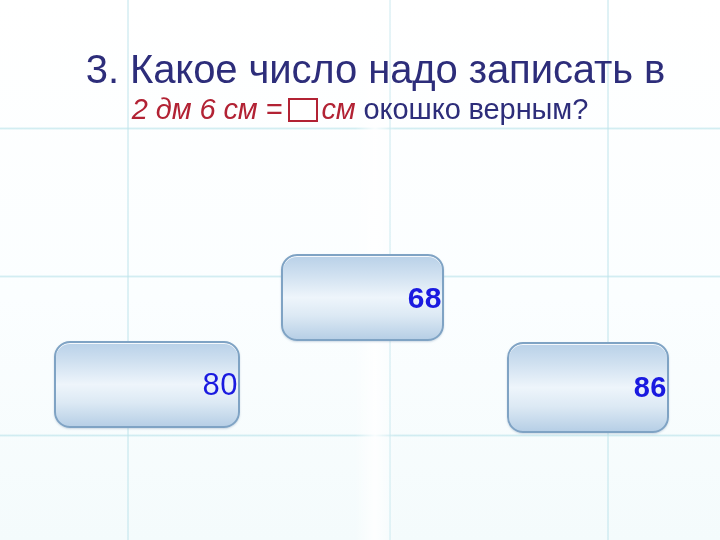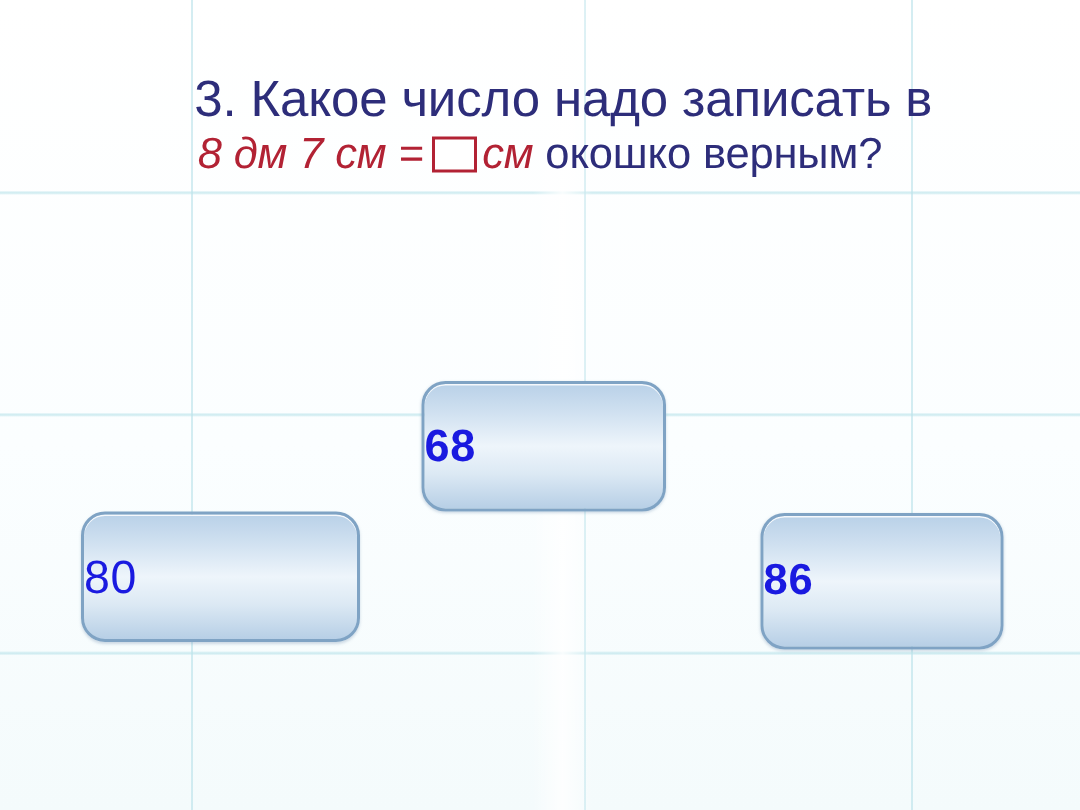--- a/index.html
+++ b/index.html
@@ -72,21 +72,21 @@
     line-height: 1.06;
   }
   .qline {
     display: block;
     white-space: nowrap;
     color: #2d2d7a;
     font-size: 29.5px;
     font-weight: 400;
     letter-spacing: -0.1px;
   }
-  .qline.l1 { font-size: 34px; padding-left: 31px; }
+  .qline.l1 { font-size: 40px; padding-left: 31px; }
   .qline.l2 { font-size: 30px; margin-top: 3px; }
   .qline.l3 { margin-top: 4px; font-size: 29px; }
 
   .red-ital {
     color: #b22234;
     font-style: italic;
     font-weight: 400;
   }
   .blue-plain {
     color: #2d2d7a;
@@ -115,21 +115,21 @@
         #b9d1e8 0%,
         #cfe0f0 22%,
         #eef5fb 50%,
         #dce9f4 72%,
         #b7cfe6 100%);
     box-shadow:
       inset 0 1px 0 rgba(255,255,255,0.85),
       0 1px 2px rgba(120,150,180,0.35);
     display: flex;
     align-items: center;
-    justify-content: flex-start;
+    justify-content: flex-end;
     cursor: pointer;
   }
   .answer-btn .val {
     color: #1a1ae0;
     font-size: 30px;
     line-height: 1;
     letter-spacing: 0.5px;
   }
 
   #btn-68 {
@@ -168,21 +168,21 @@
     <div class="gline-h" style="top:127px;"></div>
     <div class="gline-h" style="top:275px;"></div>
     <div class="gline-h" style="top:434px;"></div>
     <div class="sheen" style="left:355px;"></div>
   </div>
 
   <div id="question">
     <span class="qline l1">3. Какое число надо записать в</span>
 
 
-    <span class="qline l3"><span class="red-ital">8 дм 7 см =</span><span class="okoshko"></span><span class="red-ital">см</span><span class="blue-plain">&nbsp;</span><span class="blue-plain">окошко верным?</span></span>
+    <span class="qline l3"><span class="red-ital">2 дм 6 см =</span><span class="okoshko"></span><span class="red-ital">см</span><span class="blue-plain">&nbsp;</span><span class="blue-plain">окошко верным?</span></span>
   </div>
 
   <div class="answer-btn" id="btn-68">
     <span class="val">68</span>
   </div>
 
   <div class="answer-btn" id="btn-80">
     <span class="val">80</span>
   </div>
 

